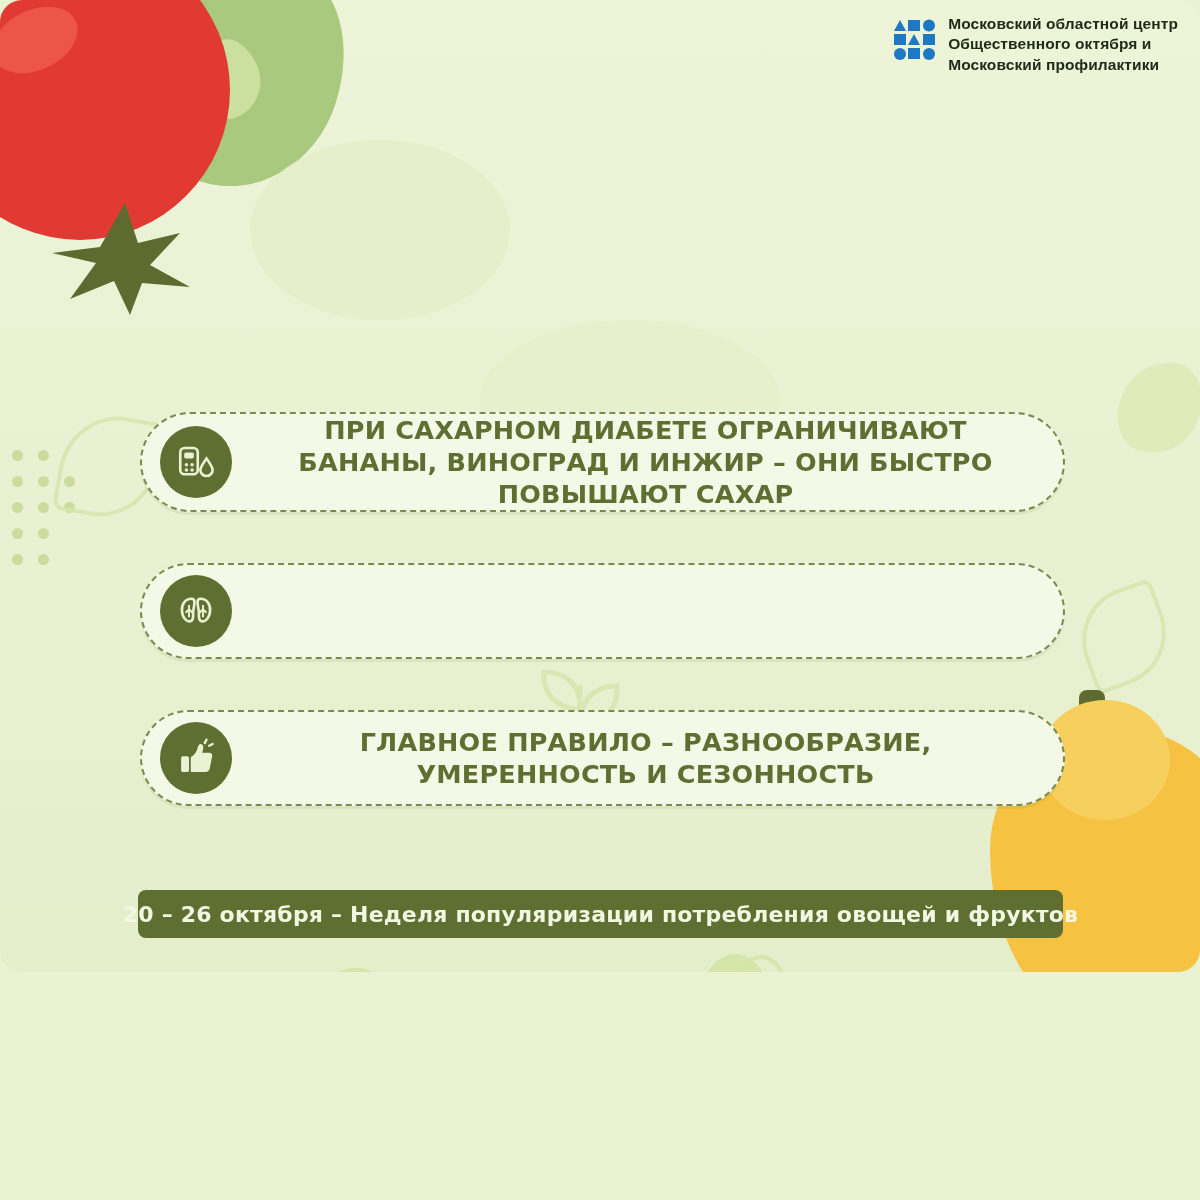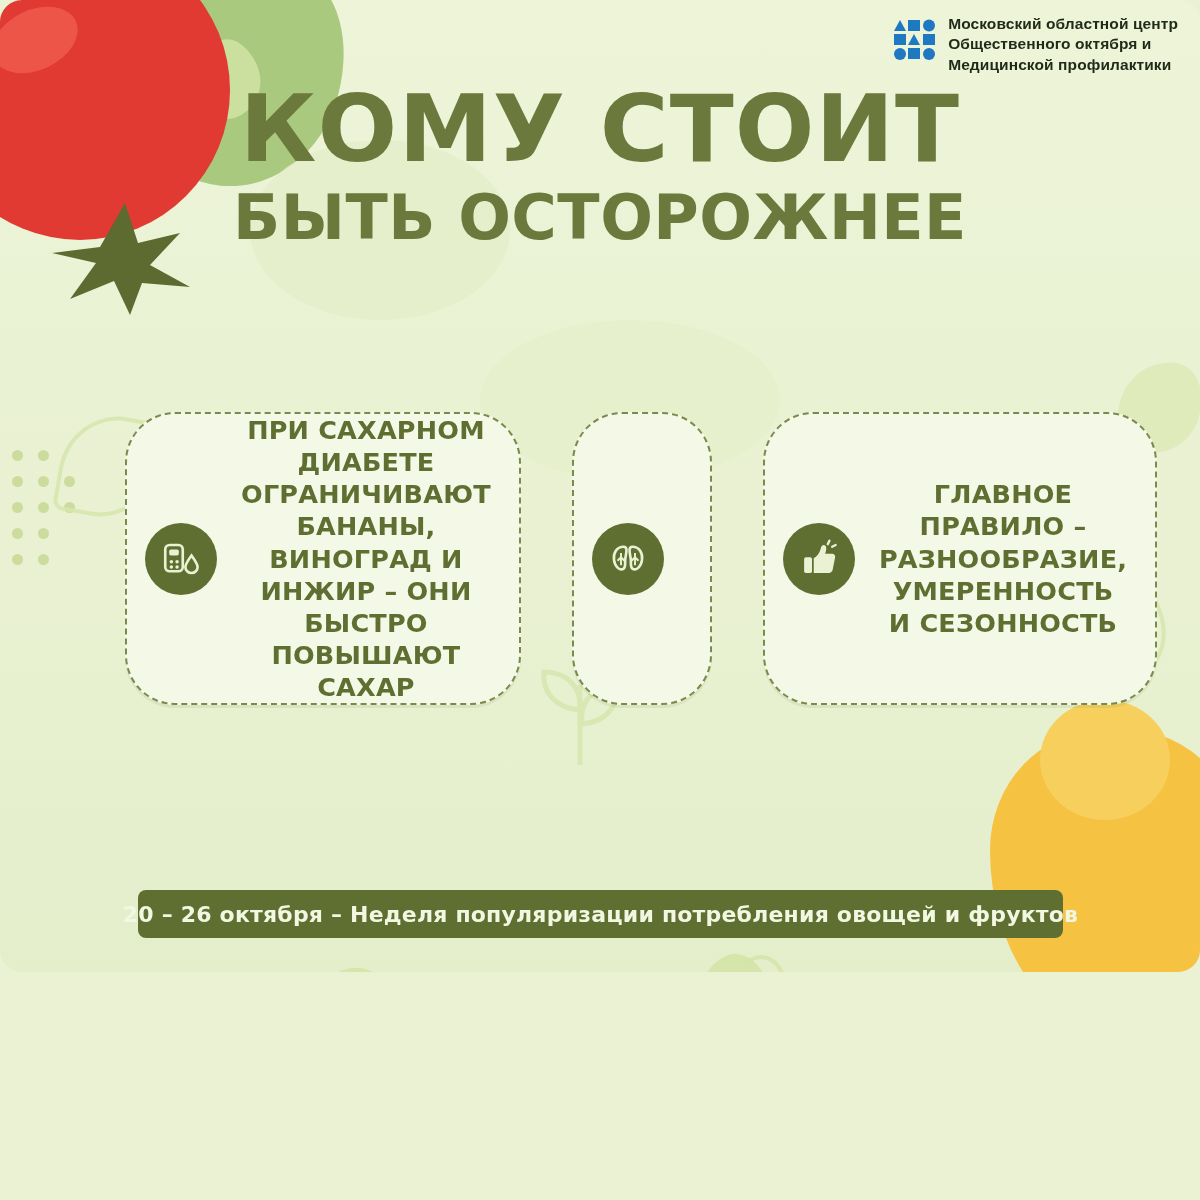--- a/index.html
+++ b/index.html
@@ -238,24 +238,24 @@
     letter-spacing: .5px;
     color: #6b7a3c;
     text-transform: uppercase;
     margin-top: 12px;
   }
 
   
   .cards {
     position: absolute;
     top: 412px;
-    left: 125px;
+    left: 140px;
     width: 925px;
     display: flex;
-    flex-direction: row;
+    flex-direction: column;
     gap: 51px;
   }
   .card {
     position: relative;
     min-height: 96px;
     background: #f4f8e6;
     border: 2px dashed #7b8a4c;
     border-radius: 50px;
     display: flex;
     align-items: center;
@@ -388,28 +388,24 @@
       <rect x="2" y="17" width="12" height="11" fill="#1f78c2"></rect>
       <polygon points="22,17 28,28 16,28" fill="#1f78c2"></polygon>
       <rect x="31" y="17" width="12" height="11" fill="#1f78c2"></rect>
       <circle cx="8" cy="37" r="6" fill="#1f78c2"></circle>
       <rect x="16" y="31" width="12" height="11" fill="#1f78c2"></rect>
       <circle cx="37" cy="37" r="6" fill="#1f78c2"></circle>
     </svg>
     <div class="logo-text">
       <div>Московский областной центр</div>
       <div>Общественного октября и</div>
-      <div>Медицинской профилактики</div>
+      <div>Московский профилактики</div>
     </div>
   </div>
 
-  <div class="title-wrap">
-    <div class="title-main">КОМУ СТОИТ</div>
-    <div class="title-sub">БЫТЬ ОСТОРОЖНЕЕ</div>
-  </div>
 
   <div class="cards">
 
     <div class="card">
       <div class="card-icon">
         <svg viewBox="0 0 48 48">
           <rect x="6" y="8" width="20" height="30" rx="5" fill="none" stroke="#eaf2d3" stroke-width="3"></rect>
           <rect x="10.5" y="13" width="11" height="7" rx="2" fill="#eaf2d3"></rect>
           <circle cx="13" cy="27" r="2" fill="#eaf2d3"></circle>
           <circle cx="19.5" cy="27" r="2" fill="#eaf2d3"></circle>

